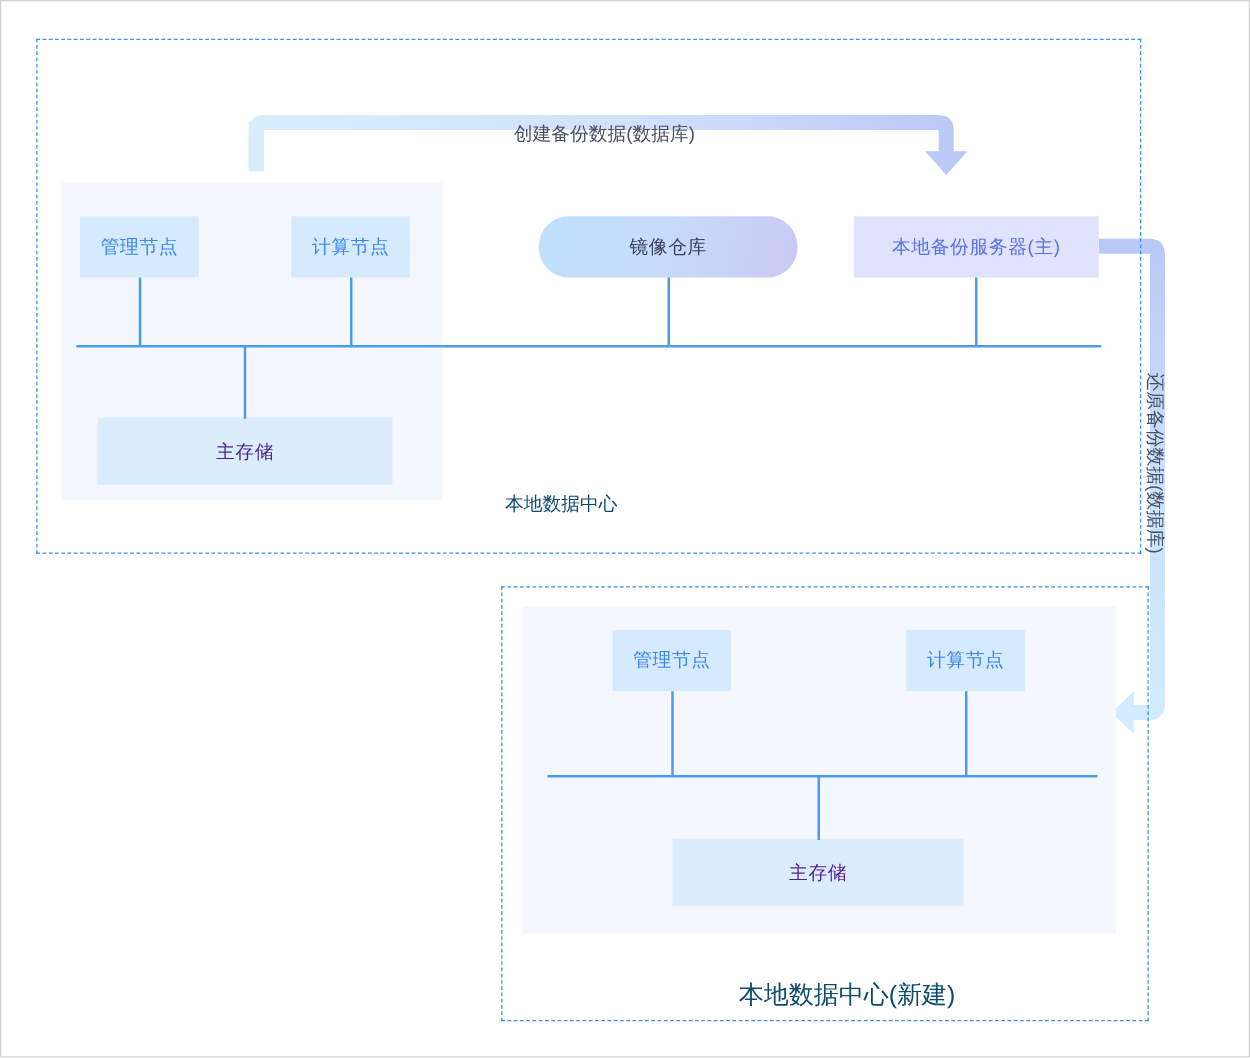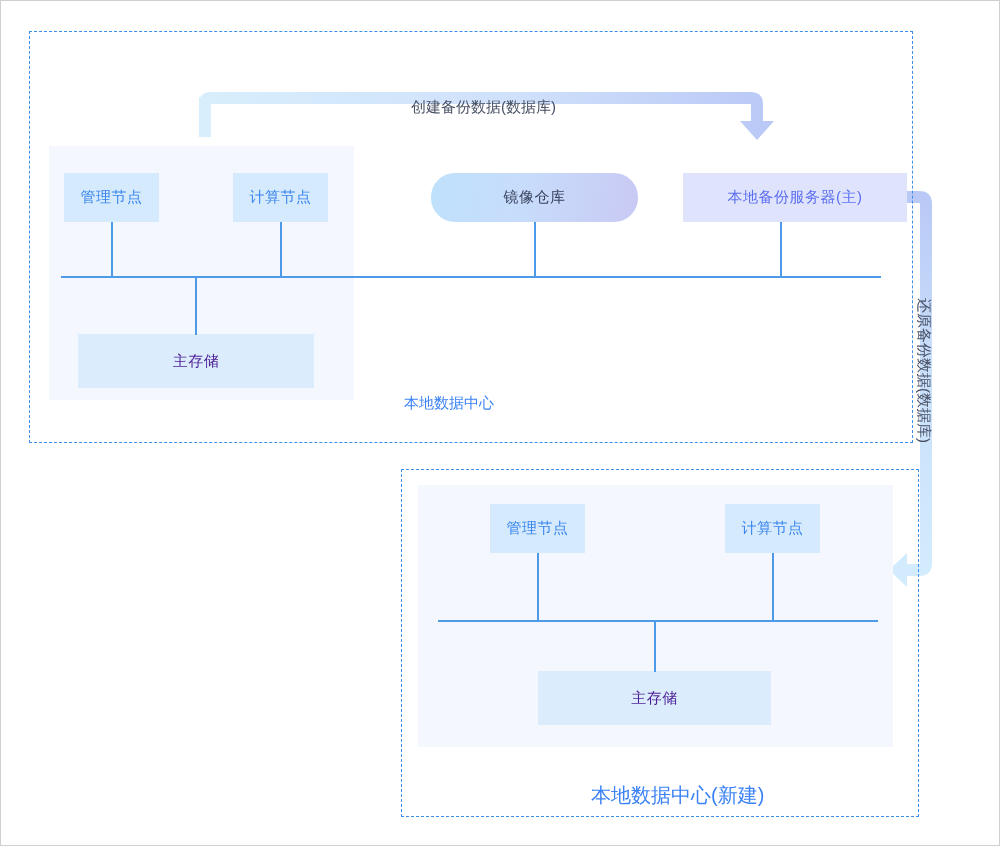--- a/index.html
+++ b/index.html
@@ -64,21 +64,21 @@
   }
   .node.store {
     background: #dbecfd;
     color: #4c1d95;
   }
 
   
   #node-mgmt-top  { left: 63px;  top: 172px; width: 95px;  height: 49px; }
   #node-comp-top  { left: 232px; top: 172px; width: 95px;  height: 49px; }
   #node-registry  { left: 430px; top: 172px; width: 207px; height: 49px; border-radius: 24px; }
-  #node-backup    { left: 682px; top: 172px; width: 224px; height: 49px; }
+  #node-backup    { left: 682px; top: 172px; width: 196px; height: 49px; }
   #node-store-top { left: 77px;  top: 333px; width: 236px; height: 54px; }
 
   
   #node-mgmt-bot  { left: 489px; top: 503px; width: 95px;  height: 49px; }
   #node-comp-bot  { left: 724px; top: 503px; width: 95px;  height: 49px; }
   #node-store-bot { left: 537px; top: 670px; width: 233px; height: 54px; }
 
   
   .hline {
     position: absolute;
@@ -103,21 +103,21 @@
   #v-comp-bot     { left: 771px; top: 552px; height: 68px; }
   #v-store-bot    { left: 653px; top: 620px; height: 51px; }
 
   
   .label {
     position: absolute;
     font-size: 15px;
     white-space: nowrap;
   }
   .label.dark  { color: #474f63; }
-  .label.blue  { color: #3b82f6; text-align: center; }
+  .label.blue  { color: #0c4a6e; text-align: center; }
 
   #label-create-backup { left: 410px; top: 62px; margin-top: 35px; }
   #label-also-standby  { left: 424px; top: 140px; }
   #label-dc-top        { left: 403px; top: 393px; }
   #label-dc-bottom     { left: 590px; top: 781px; font-size: 20px; }
 
   #label-restore {
     position: absolute;
     left: 932px;
     top: 297px;

